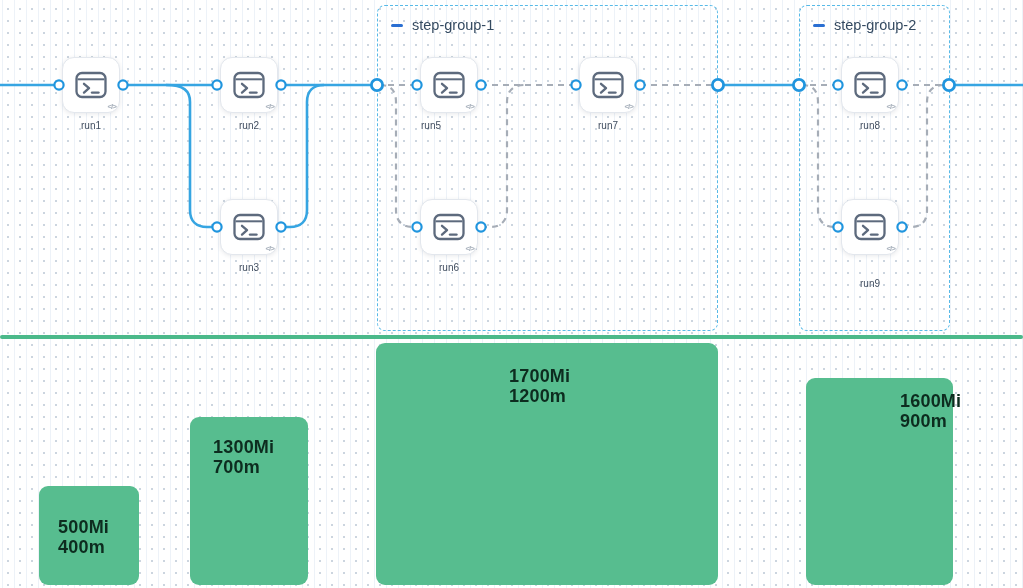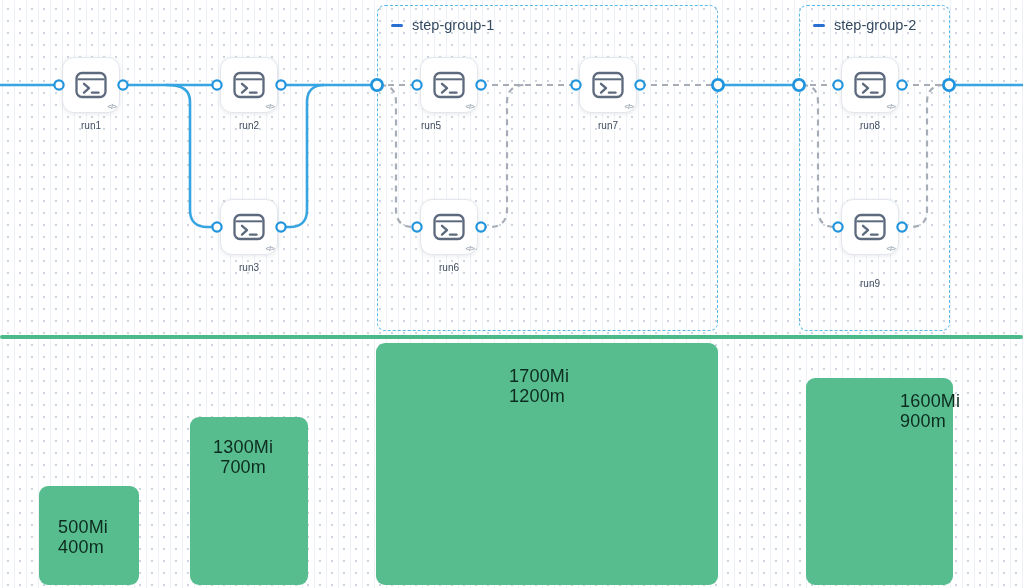--- a/index.html
+++ b/index.html
@@ -33,21 +33,21 @@
   .node{
     position:absolute;width:58px;height:56px;background:#fff;border:1px solid var(--node_border);
     border-radius:12px;box-shadow:0 1px 4px rgba(25,39,62,.10);box-sizing:border-box;
     display:flex;align-items:center;justify-content:center;
   }
   .node-icon{color:var(--node_icon);display:flex;}
   .code-badge{position:absolute;right:3px;bottom:1px;font-size:8px;color:var(--code_badge);letter-spacing:-1px;font-weight:700;}
   .node-label{position:absolute;width:110px;text-align:center;font-size:10px;color:var(--node_label);}
   .divider{position:absolute;left:0;top:335px;width:1023px;height:4px;background:var(--divider_green);border-radius:2px;}
   .bar{position:absolute;background:var(--bar_green);border-radius:9px;}
-  .bar-text{position:absolute;font-size:18px;line-height:20px;font-weight:400;color:var(--bar_text);letter-spacing:.2px;}
+  .bar-text{position:absolute;font-size:18px;line-height:20px;font-weight:700;color:var(--bar_text);letter-spacing:.2px;}
 </style>
 </head>
 <body>
 
 <div class="canvas">
   <svg class="edges-layer" xmlns="http://www.w3.org/2000/svg">
       <path d="M0,85 H59" class="edge-solid"></path>
       <path d="M123,85 H217" class="edge-solid"></path>
       <path d="M166,85 C184,85 190,91 190,102 V210 C190,221 196,227 207,227 H217" class="edge-solid"></path>
       <path d="M281,85 H377" class="edge-solid"></path>
@@ -199,21 +199,21 @@
       <circle cx="949" cy="85" r="5.6" class="port port-big"></circle>
     </svg>
   <div class="divider"></div>
   <div>
       <div class="bar" style="left:39px;top:486px;width:100px;height:99px;">
         <div class="bar-text" style="left:19px;top:31px;">
           <div>500Mi</div>
           <div>400m</div>
         </div>
       </div>
-      <div class="bar" style="left:190px;top:417px;width:118px;height:168px;text-align:center;">
+      <div class="bar" style="left:190px;top:417px;width:118px;height:168px;">
         <div class="bar-text" style="left:23px;top:20px;">
           <div>1300Mi</div>
           <div>700m</div>
         </div>
       </div>
       <div class="bar" style="left:376px;top:343px;width:342px;height:242px;">
         <div class="bar-text" style="left:133px;top:23px;">
           <div>1700Mi</div>
           <div>1200m</div>
         </div>

